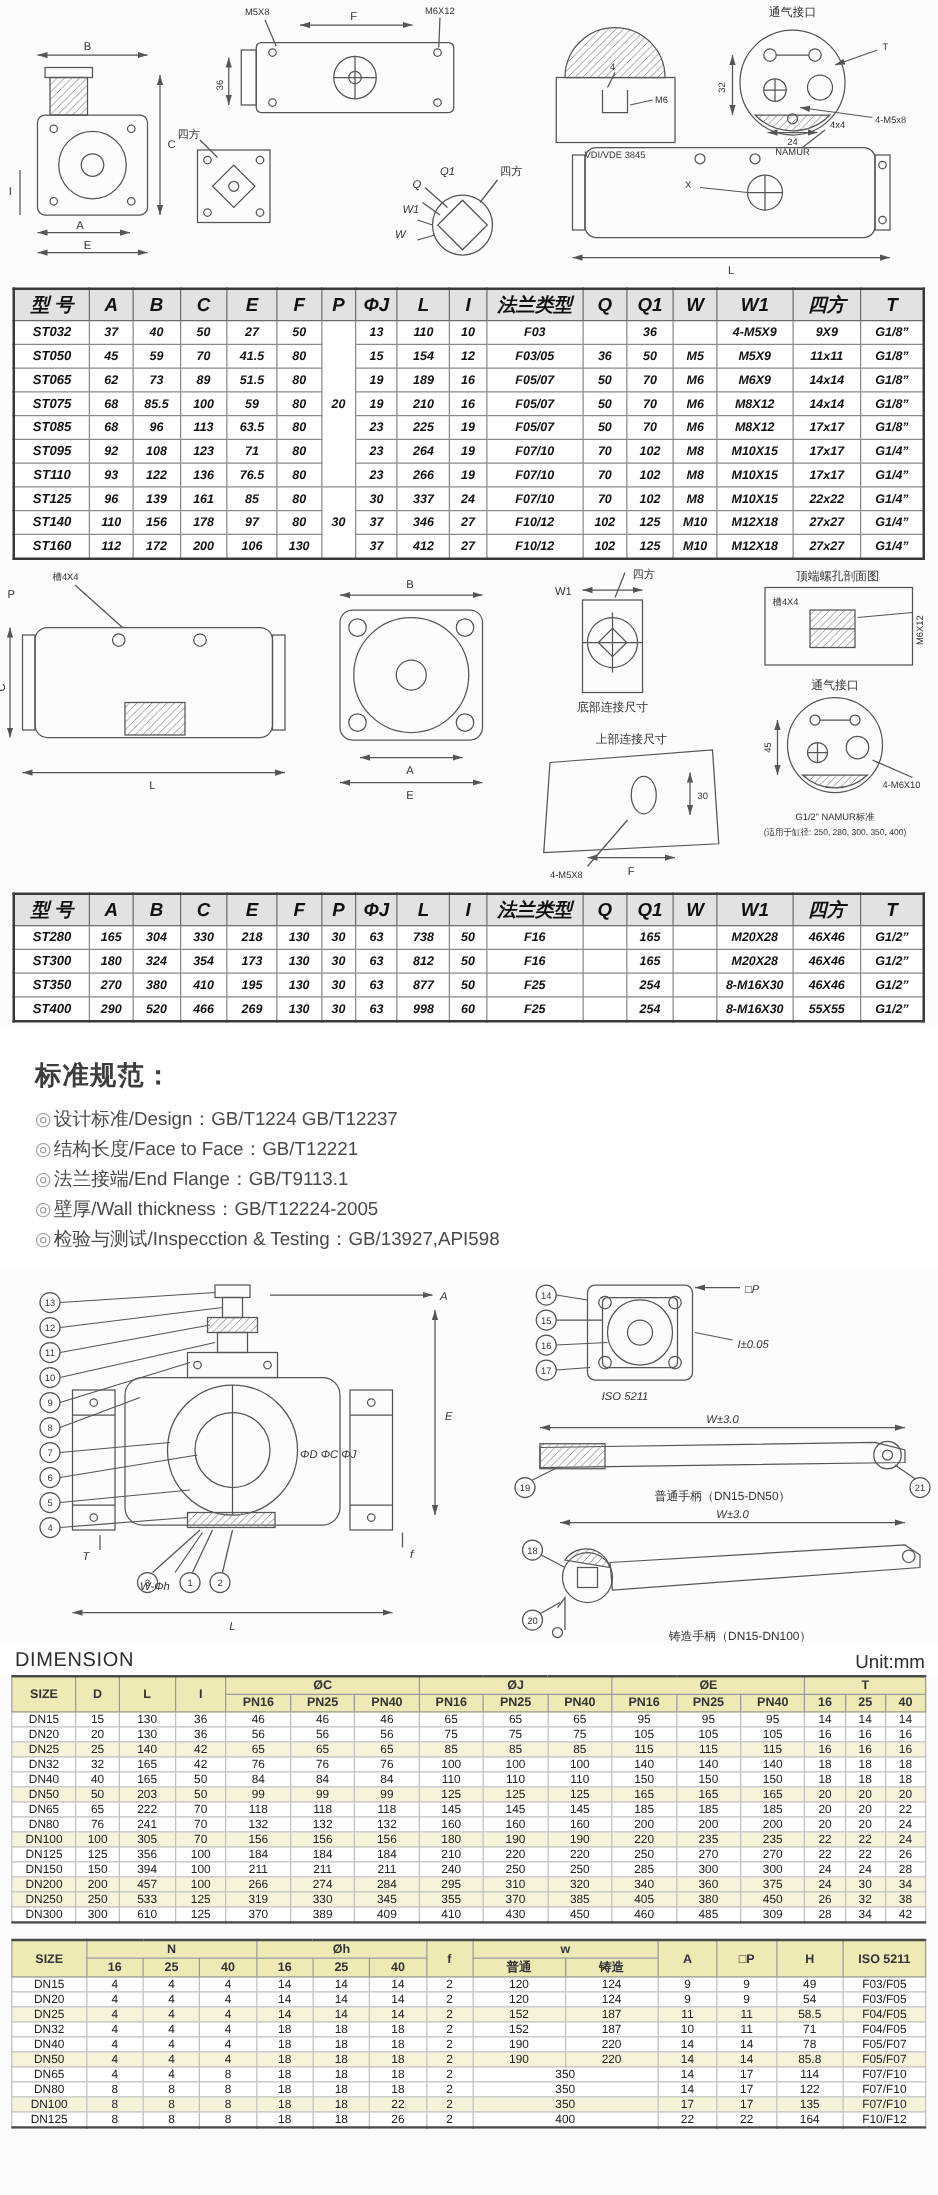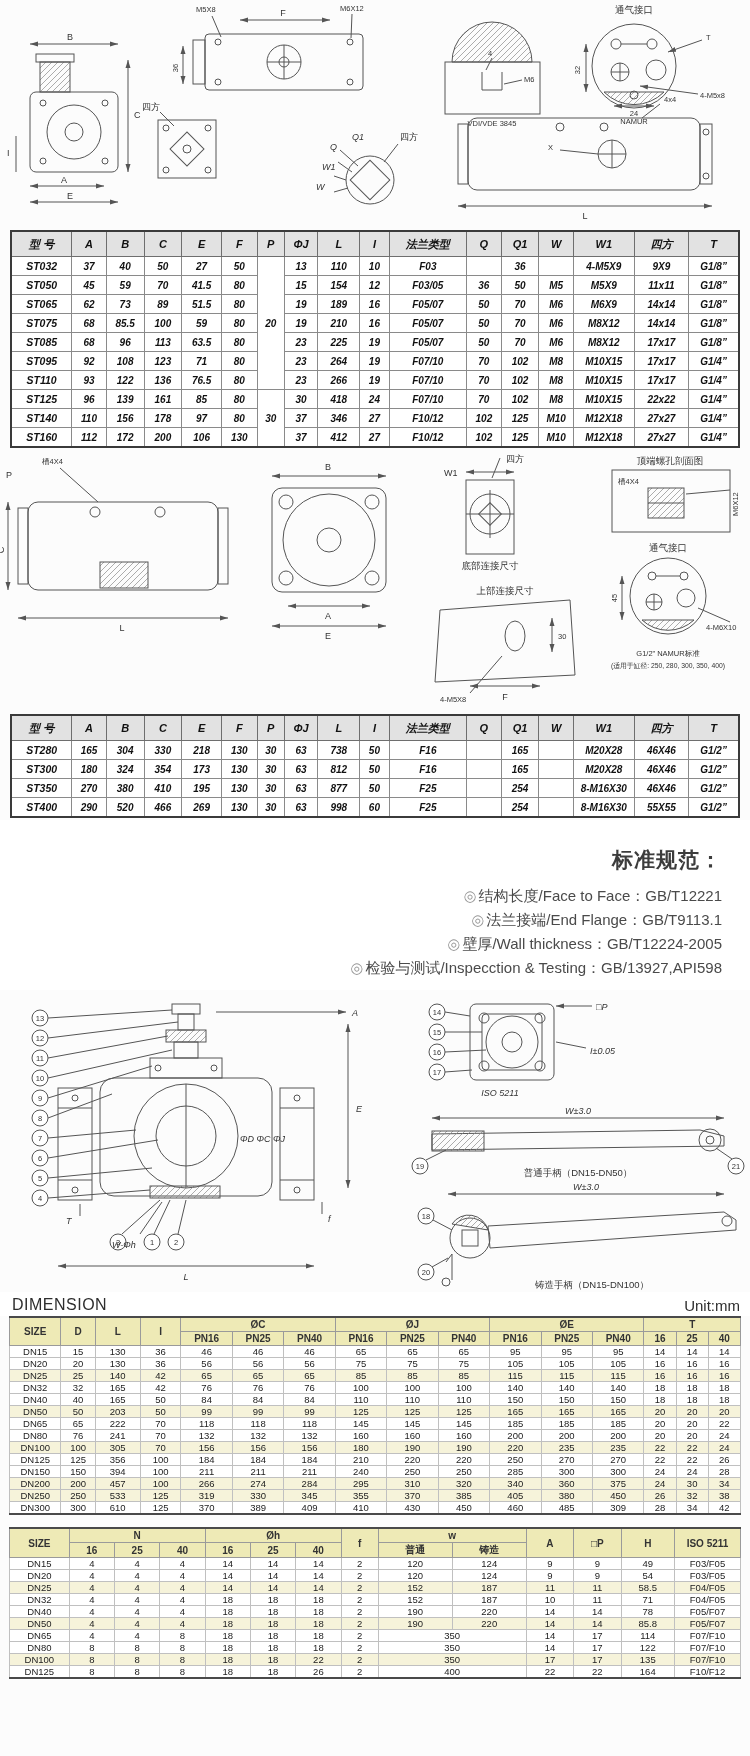--- a/index.html
+++ b/index.html
@@ -8,25 +8,25 @@
   svg{display:block;}
   svg text{font-family:"Liberation Sans",sans-serif;fill:#333;}
   .lbl{font-size:9px;}
   .lbl-s{font-size:7.5px;}
   .lbl-i{font-size:9px;font-style:italic;}
   .cap{font-size:9.5px;}
   
   .tblwrap{padding:2px 10px;}
   table.tbl12{width:730px;border-collapse:collapse;table-layout:fixed;border:2px solid #3a3a3a;
     font-style:italic;font-weight:bold;color:#111;background:#fff;}
-  table.tbl12 th{background:#e2e2e2;font-size:11px;height:24px;border:1px solid #6e6e6e;border-left:1px dotted #999;padding:0;}
+  table.tbl12 th{background:#e2e2e2;font-size:15px;height:24px;border:1px solid #6e6e6e;border-left:1px dotted #999;padding:0;}
   table.tbl12 td{font-size:10px;height:16px;border:1px solid #8a8a8a;text-align:center;padding:1px 0;}
   table.tbl12 td:first-child{font-size:10.5px;}
   
-  .standards{padding:26px 28px 10px 28px;background:#fff;text-align:right;}
+  .standards{padding:26px 28px 10px 28px;background:#fff;}
   .standards h2{margin:0 0 10px 0;font-size:21px;color:#3c3c3c;letter-spacing:1px;}
   .standards ul{list-style:none;margin:0;padding:0;}
   .standards li{font-size:15px;line-height:24px;color:#4a4a4a;}
   .standards li .bt{color:#9a9a9a;margin-right:2px;}
   
   .dimhead{display:flex;justify-content:space-between;align-items:flex-end;padding:4px 10px 2px 12px;background:#fff;}
   .dimhead .t1{font-size:16px;color:#2e2e2e;letter-spacing:0.5px;}
   .dimhead .t2{font-size:15px;color:#2e2e2e;}
   table.tbl34{width:732px;margin:0 auto;border-collapse:collapse;table-layout:fixed;background:#fff;
     border-top:2px solid #4a4a4a;border-bottom:2px solid #4a4a4a;border-left:1px solid #9a9a9a;border-right:1px solid #9a9a9a;}
@@ -349,21 +349,21 @@
           </tr>
           <tr>
             <td>ST125</td>
             <td>96</td>
             <td>139</td>
             <td>161</td>
             <td>85</td>
             <td>80</td>
             <td rowspan="3">30</td>
             <td>30</td>
-            <td>418</td>
+            <td>337</td>
             <td>24</td>
             <td>F07/10</td>
             <td>70</td>
             <td>102</td>
             <td>M8</td>
             <td>M10X15</td>
             <td>22x22</td>
             <td>G1/4”</td>
           </tr>
           <tr>
@@ -621,20 +621,21 @@
             <td>55X55</td>
             <td>G1/2”</td>
           </tr>
         </tbody>
       </table>
   </div>
 
   <div class="standards">
     <h2>标准规范：</h2>
     <ul>
+      <li><span class="bt">◎</span><span>设计标准/Design：GB/T1224  GB/T12237</span></li>
       <li><span class="bt">◎</span><span>结构长度/Face to Face：GB/T12221</span></li>
       <li><span class="bt">◎</span><span>法兰接端/End Flange：GB/T9113.1</span></li>
       <li><span class="bt">◎</span><span>壁厚/Wall thickness：GB/T12224-2005</span></li>
       <li><span class="bt">◎</span><span>检验与测试/Inspecction &amp; Testing：GB/13927,API598</span></li>
     </ul>
   </div>
 
   <svg width="750" height="302" viewBox="0 0 750 302">
     <defs>
       <pattern id="hv" width="6" height="6" patternUnits="userSpaceOnUse">

